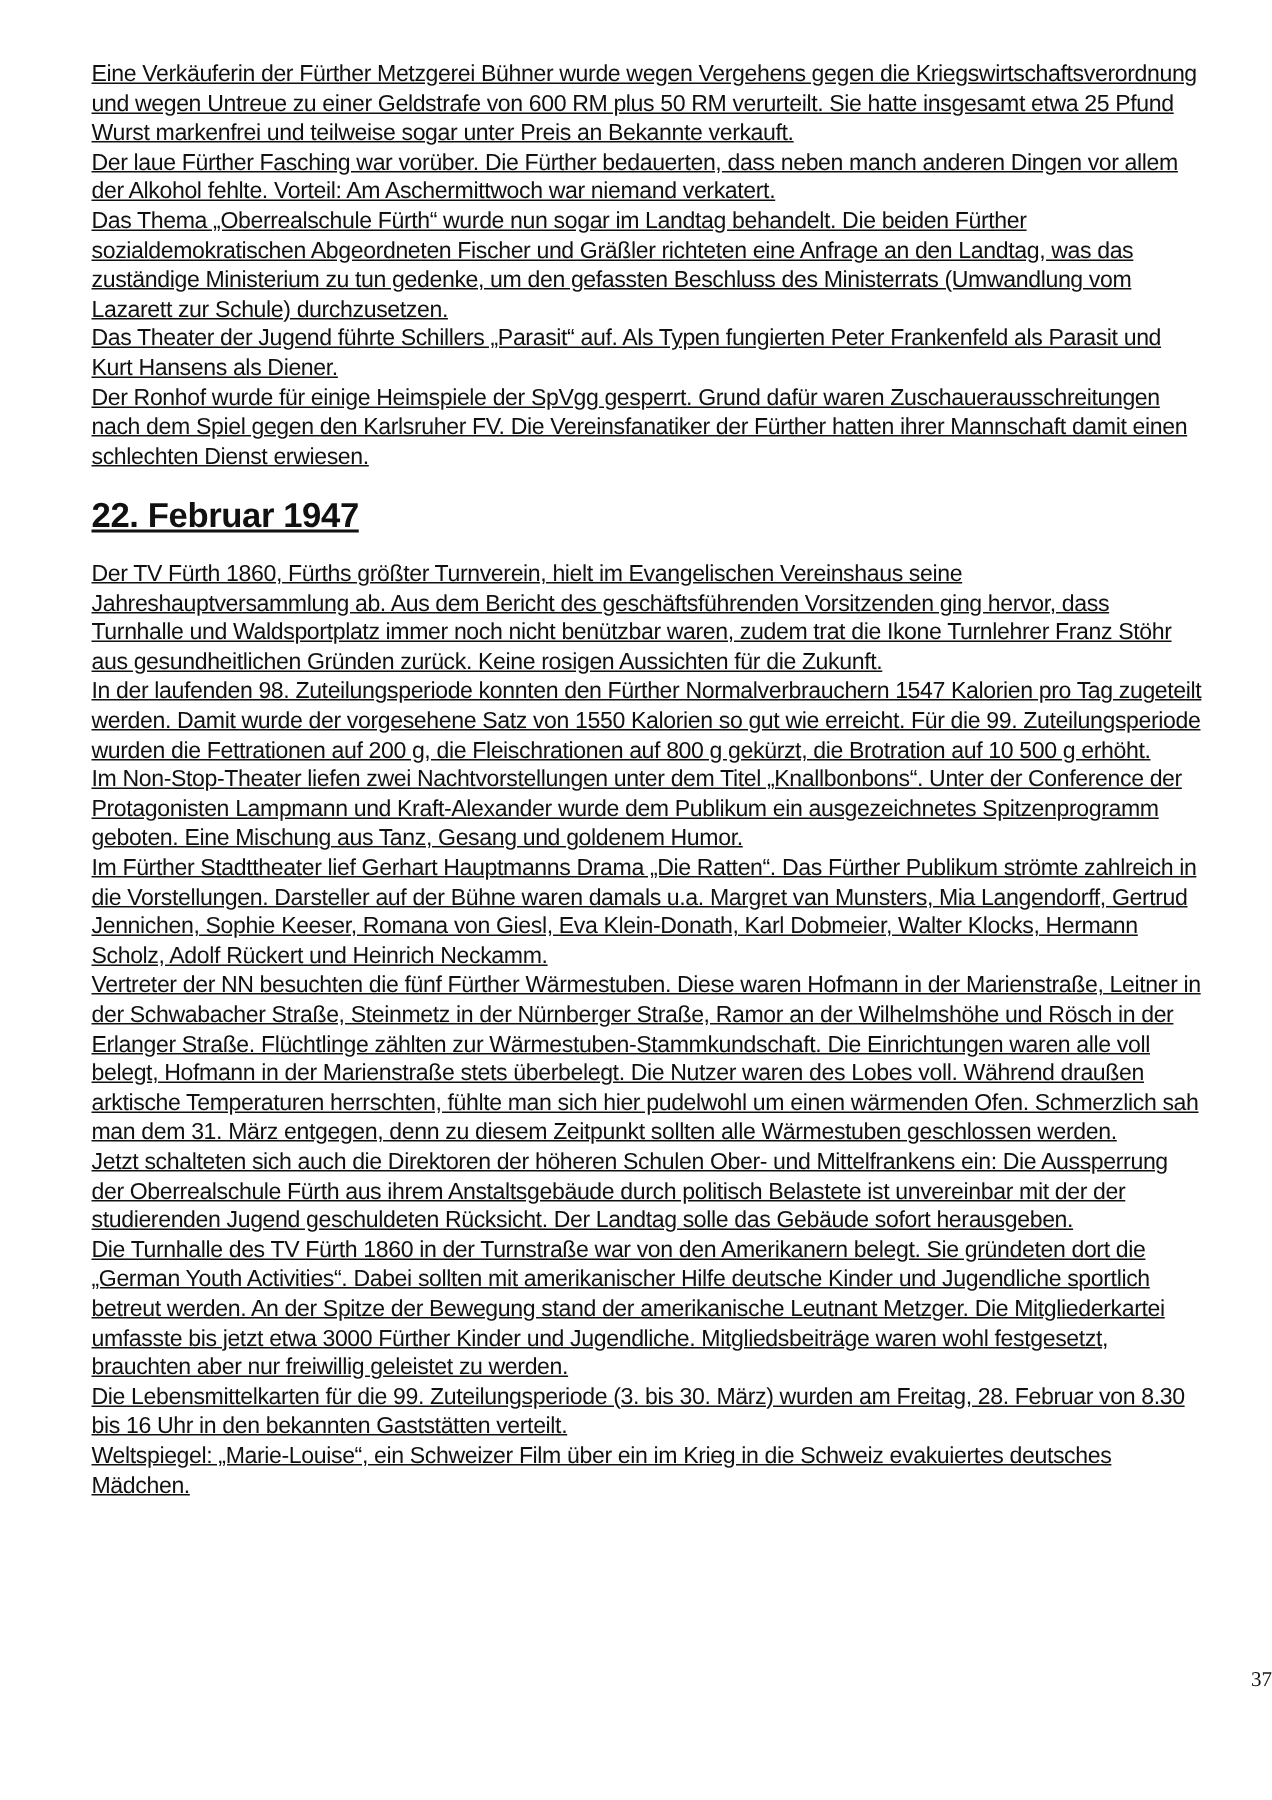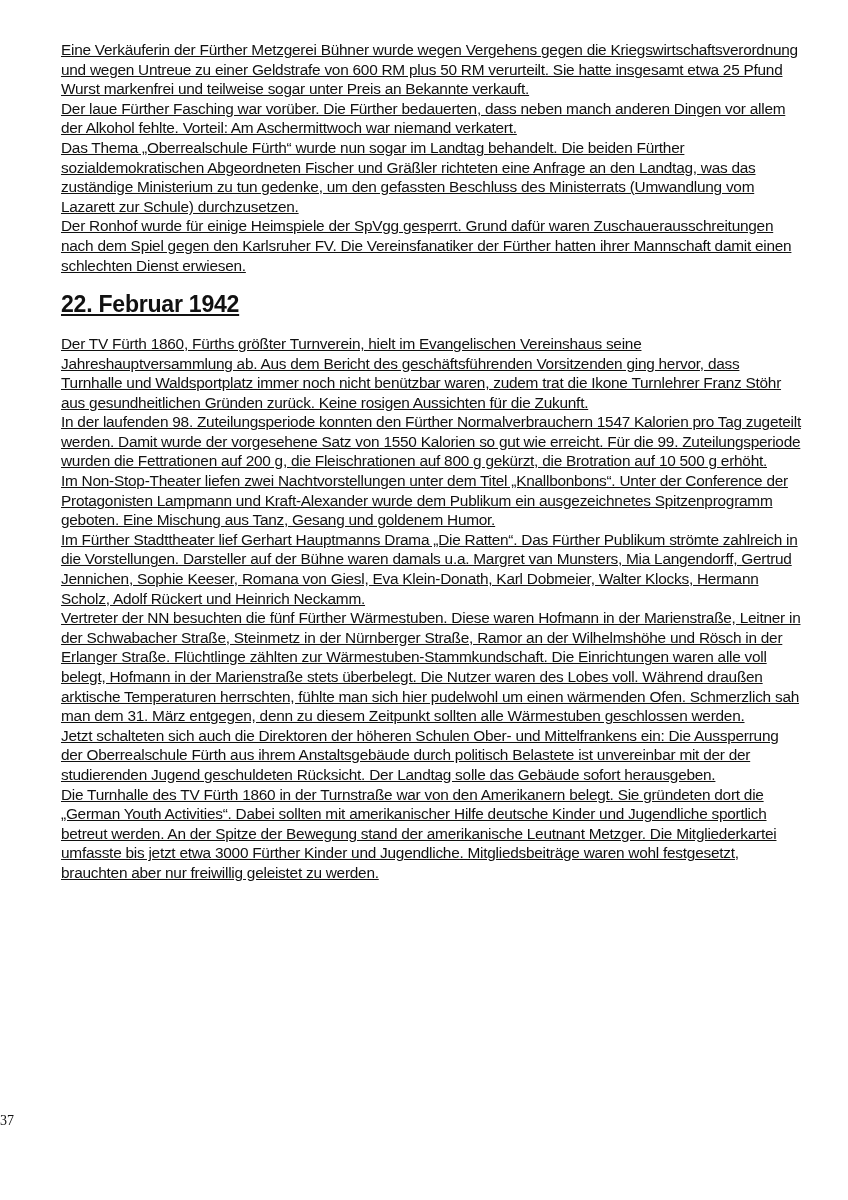--- a/index.html
+++ b/index.html
@@ -31,45 +31,48 @@
     }
     .heading {
       margin: 19.6px 0 19.6px 0;
       font-weight: bold;
     }
     .page-number {
       position: absolute;
       left: 0;
       width: 848px;
       top: 1113px;
-      text-align: left;
+      text-align: right;
       font-family: "Liberation Serif", serif;
       font-size: 14px;
       color: #111111;
     }
   </style>
 </head>
 <body>
 
 <div class="page">
   <div>
     <p class="para">Eine Verkäuferin der Fürther Metzgerei Bühner wurde wegen Vergehens gegen die Kriegswirtschaftsverordnung und wegen Untreue zu einer Geldstrafe von 600 RM plus 50 RM verurteilt. Sie hatte insgesamt etwa 25 Pfund Wurst markenfrei und teilweise sogar unter Preis an Bekannte verkauft.</p>
     <p class="para">Der laue Fürther Fasching war vorüber. Die Fürther bedauerten, dass neben manch anderen Dingen vor allem der Alkohol fehlte. Vorteil: Am Aschermittwoch war niemand verkatert.</p>
     <p class="para">Das Thema „Oberrealschule Fürth“ wurde nun sogar im Landtag behandelt. Die beiden Fürther sozialdemokratischen Abgeordneten Fischer und Gräßler richteten eine Anfrage an den Landtag, was das zuständige Ministerium zu tun gedenke, um den gefassten Beschluss des Ministerrats (Umwandlung vom Lazarett zur Schule) durchzusetzen.</p>
+    <p class="para">Das Theater der Jugend führte Schillers „Parasit“ auf. Als Typen fungierten Peter Frankenfeld als Parasit und Kurt Hansens als Diener.</p>
     <p class="para">Der Ronhof wurde für einige Heimspiele der SpVgg gesperrt. Grund dafür waren Zuschauerausschreitungen nach dem Spiel gegen den Karlsruher FV. Die Vereinsfanatiker der Fürther hatten ihrer Mannschaft damit einen schlechten Dienst erwiesen.</p>
   </div>
 
   <div>
-    <h2 class="para heading">22. Februar 1942</h2>
+    <h2 class="para heading">22. Februar 1947</h2>
     <p class="para">Der TV Fürth 1860, Fürths größter Turnverein, hielt im Evangelischen Vereinshaus seine Jahreshauptversammlung ab. Aus dem Bericht des geschäftsführenden Vorsitzenden ging hervor, dass Turnhalle und Waldsportplatz immer noch nicht benützbar waren, zudem trat die Ikone Turnlehrer Franz Stöhr aus gesundheitlichen Gründen zurück. Keine rosigen Aussichten für die Zukunft.</p>
     <p class="para">In der laufenden 98. Zuteilungsperiode konnten den Fürther Normalverbrauchern 1547 Kalorien pro Tag zugeteilt werden. Damit wurde der vorgesehene Satz von 1550 Kalorien so gut wie erreicht. Für die 99. Zuteilungsperiode wurden die Fettrationen auf 200 g, die Fleischrationen auf 800 g gekürzt, die Brotration auf 10 500 g erhöht.</p>
     <p class="para">Im Non-Stop-Theater liefen zwei Nachtvorstellungen unter dem Titel „Knallbonbons“. Unter der Conference der Protagonisten Lampmann und Kraft-Alexander wurde dem Publikum ein ausgezeichnetes Spitzenprogramm geboten. Eine Mischung aus Tanz, Gesang und goldenem Humor.</p>
     <p class="para">Im Fürther Stadttheater lief Gerhart Hauptmanns Drama „Die Ratten“. Das Fürther Publikum strömte zahlreich in die Vorstellungen. Darsteller auf der Bühne waren damals u.a. Margret van Munsters, Mia Langendorff, Gertrud Jennichen, Sophie Keeser, Romana von Giesl, Eva Klein-Donath, Karl Dobmeier, Walter Klocks, Hermann Scholz, Adolf Rückert und Heinrich Neckamm.</p>
   </div>
 
   <div>
     <p class="para">Vertreter der NN besuchten die fünf Fürther Wärmestuben. Diese waren Hofmann in der Marienstraße, Leitner in der Schwabacher Straße, Steinmetz in der Nürnberger Straße, Ramor an der Wilhelmshöhe und Rösch in der Erlanger Straße. Flüchtlinge zählten zur Wärmestuben-Stammkundschaft. Die Einrichtungen waren alle voll belegt, Hofmann in der Marienstraße stets überbelegt. Die Nutzer waren des Lobes voll. Während draußen arktische Temperaturen herrschten, fühlte man sich hier pudelwohl um einen wärmenden Ofen. Schmerzlich sah man dem 31. März entgegen, denn zu diesem Zeitpunkt sollten alle Wärmestuben geschlossen werden.</p>
     <p class="para">Jetzt schalteten sich auch die Direktoren der höheren Schulen Ober- und Mittelfrankens ein: Die Aussperrung der Oberrealschule Fürth aus ihrem Anstaltsgebäude durch politisch Belastete ist unvereinbar mit der der studierenden Jugend geschuldeten Rücksicht. Der Landtag solle das Gebäude sofort herausgeben.</p>
     <p class="para">Die Turnhalle des TV Fürth 1860 in der Turnstraße war von den Amerikanern belegt. Sie gründeten dort die „German Youth Activities“. Dabei sollten mit amerikanischer Hilfe deutsche Kinder und Jugendliche sportlich betreut werden. An der Spitze der Bewegung stand der amerikanische Leutnant Metzger. Die Mitgliederkartei umfasste bis jetzt etwa 3000 Fürther Kinder und Jugendliche. Mitgliedsbeiträge waren wohl festgesetzt, brauchten aber nur freiwillig geleistet zu werden.</p>
+    <p class="para">Die Lebensmittelkarten für die 99. Zuteilungsperiode (3. bis 30. März) wurden am Freitag, 28. Februar von 8.30 bis 16 Uhr in den bekannten Gaststätten verteilt.</p>
+    <p class="para">Weltspiegel: „Marie-Louise“, ein Schweizer Film über ein im Krieg in die Schweiz evakuiertes deutsches Mädchen.</p>
   </div>
 </div>
 
 <div class="page-number">37</div>
 
 </body></html>

